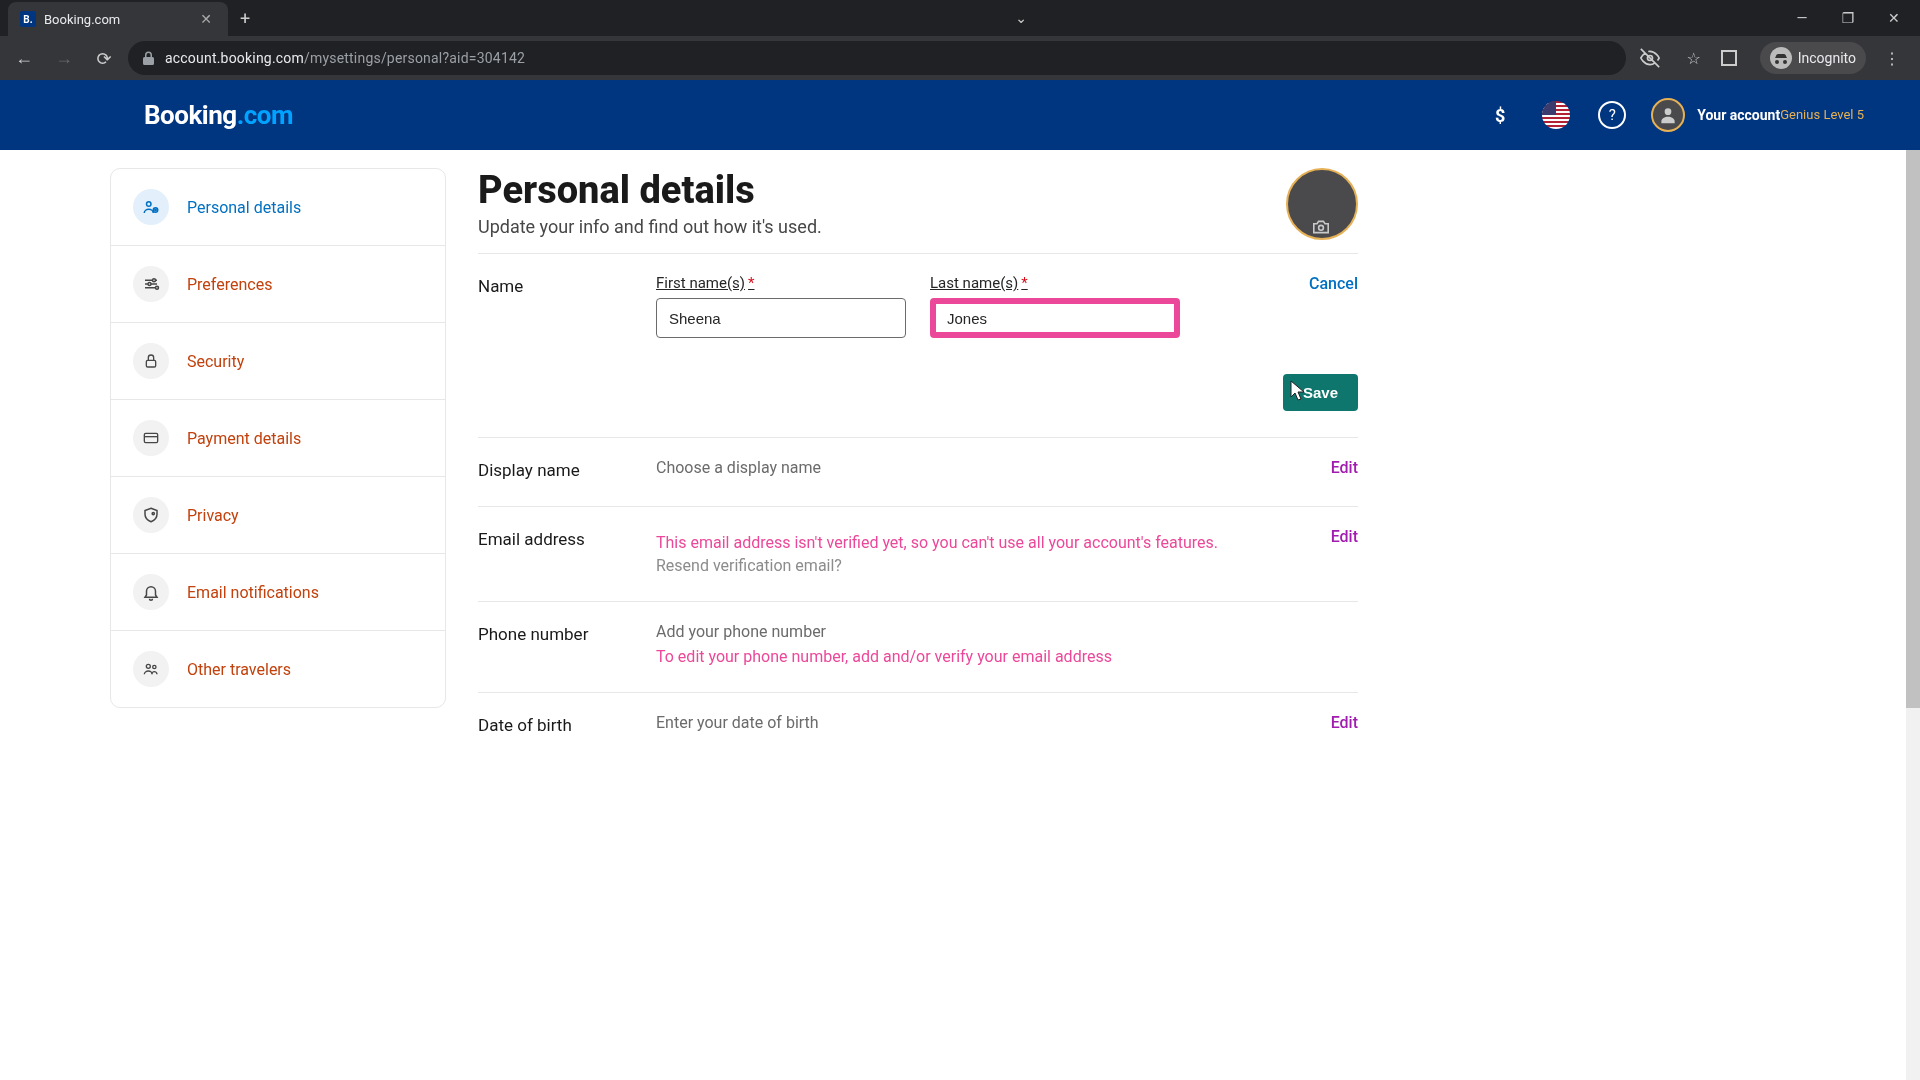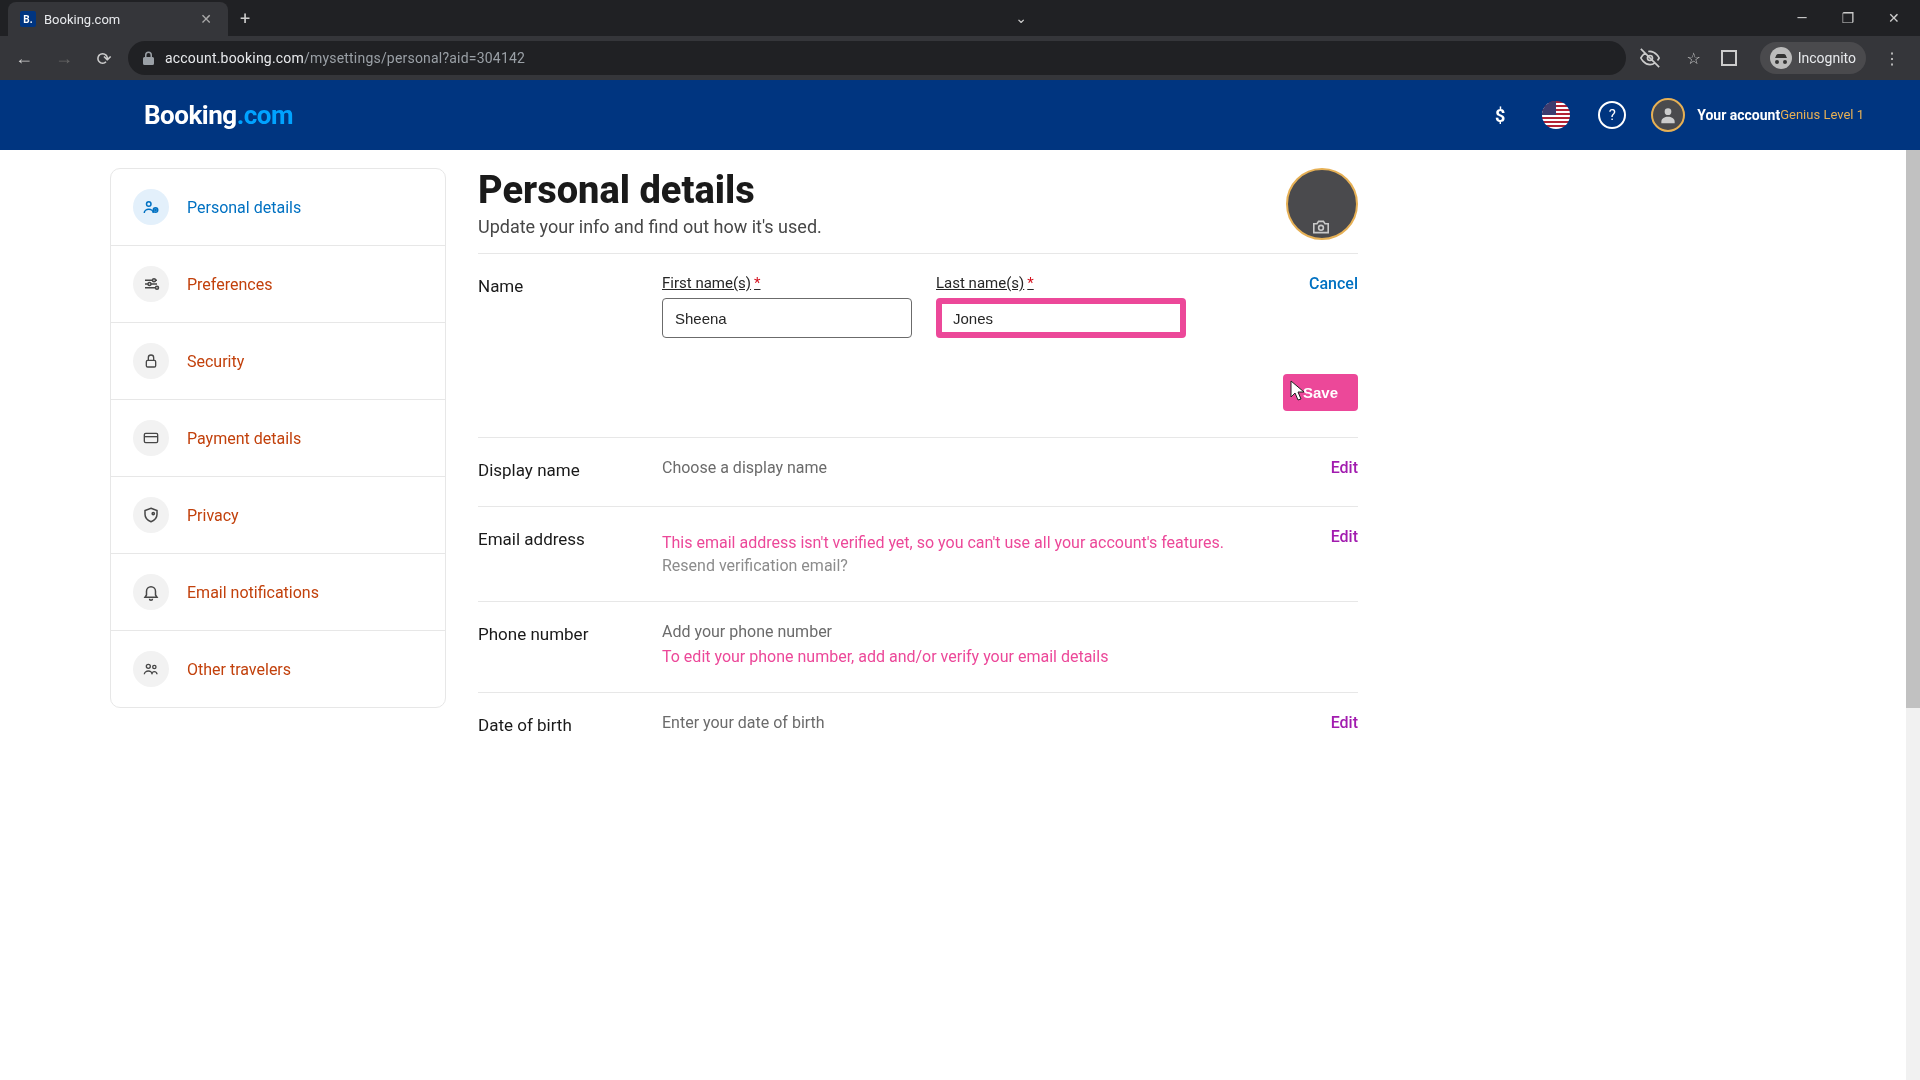--- a/index.html
+++ b/index.html
@@ -56,36 +56,36 @@
 
 .main { flex:1; max-width:880px;}
 .page-header-row { display:flex; align-items:flex-start; gap:20px;}
 .page-titles { flex:1; }
 .page-title { font-size:38px; font-weight:800; color:#1a1a1a; margin-bottom:4px;}
 .page-subtitle { font-size:18px; color:#474747; margin-bottom:16px;}
 .profile-avatar { width:72px; height:72px; border-radius:50%; background:#4a4a4d; border:2px solid #e6b055; position:relative; cursor:pointer;}
 .camera-badge { position:absolute; bottom:-1px; right:-1px; width:72px; height:24px; display:flex; align-items:flex-end; justify-content:center; color:#c9c9c9; font-size:15px; padding-bottom:4px;}
 
 .section { border-top:1px solid #e7e7e7; padding:20px 0 26px;}
-.section-row { display:flex; align-items:flex-start; gap:8px;}
+.section-row { display:flex; align-items:flex-start; gap:2px;}
 .section-label { width:176px; font-size:17px; color:#1a1a1a; padding-top:2px;}
 .section-content { flex:1; }
 .section-action { width:90px; text-align:right;}
 .link-action { color:#0071c2; font-size:16px; cursor:pointer; font-weight:500;}
 .link-action.muted { color:#a21caf; cursor:default;}
 
 .name-fields { display:flex; gap:24px;}
 .field { width:250px; }
 .field-label { font-size:15px; color:#262626; margin-bottom:6px; display:block;text-decoration:underline;}
 .req { color:#d4111e; margin-left:3px;}
 .text-input { width:100%; height:40px; border:1px solid #6b6b6b; border-radius:4px; padding:0 12px; font-size:15px; color:#262626;}
 .text-input.focused { border:6px solid #ec4899; outline:none; padding:0 11px;}
 
 .save-row { display:flex; justify-content:flex-end; margin-top:36px;}
-.btn-save { background:#ec4899; color:#fff; border:none; border-radius:4px; padding:10px 20px; font-size:15px; font-weight:600; cursor:pointer; position:relative;}
+.btn-save { background:#0f766e; color:#fff; border:none; border-radius:4px; padding:10px 20px; font-size:15px; font-weight:600; cursor:pointer; position:relative;}
 .cursor-overlay { position:absolute; left:6px; top:6px; font-size:18px; color:#fff; pointer-events:none;}
 
 .placeholder-text { color:#6b6b6b; font-size:16px;}
 .value-text { color:#262626; font-size:16px;}
 .helper-text { color:#ec4899; font-size:16px; margin-top:6px;}
 .resend-link { color:#8c8c8c; font-size:16px; margin-top:4px; cursor:pointer;}
 
 
 .fake-scrollbar { position:fixed; right:0; top:150px; width:14px; height:calc(100vh - 150px); background:#f1f1f1;}
 .fake-thumb { width:14px; background:#c1c1c1; height:60%; }
@@ -162,21 +162,21 @@
       </div>
     <div class="account-area">
       <div class="header-avatar">
         <svg width="20" height="20" viewBox="0 0 24 24" fill="#ccc">
             <circle cx="12" cy="8" r="4"></circle>
             <path d="M4 20c0-4 4-6 8-6s8 2 8 6v2H4v-2z"></path>
           </svg>
       </div>
       <div class="account-text">
         <span class="account-name">Your account</span>
-        <span class="account-level">Genius Level 1</span>
+        <span class="account-level">Genius Level 5</span>
       </div>
     </div>
   </div>
 </div>
 
 <div class="page">
   <div class="sidebar">
     <div class="side-item active">
       <span class="side-icon-wrap">
           <svg width="18" height="18" viewBox="0 0 24 24" fill="none" stroke="currentColor" stroke-width="2">
@@ -316,21 +316,21 @@
           <span class="link-action muted">Edit</span>
         </div>
       </div>
     </div>
 
     <div class="section">
       <div class="section-row">
         <div class="section-label">Phone number</div>
         <div class="section-content">
           <div class="placeholder-text">Add your phone number</div>
-          <div class="helper-text">To edit your phone number, add and/or verify your email details</div>
+          <div class="helper-text">To edit your phone number, add and/or verify your email address</div>
         </div>
         <div class="section-action"></div>
       </div>
     </div>
 
     <div class="section">
       <div class="section-row">
         <div class="section-label">Date of birth</div>
         <div class="section-content">
           <span class="placeholder-text">Enter your date of birth</span>

